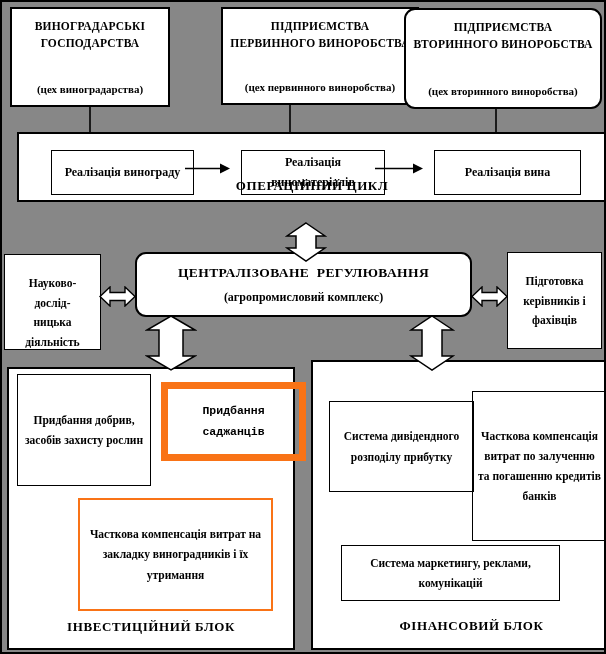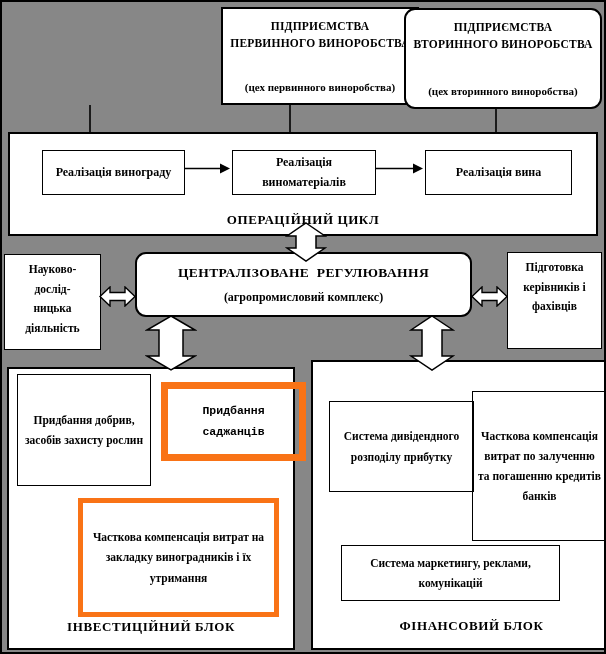--- a/index.html
+++ b/index.html
@@ -25,21 +25,21 @@
     position:absolute;background:#fff;border:1px solid #000;box-sizing:border-box;
     display:flex;align-items:center;justify-content:center;text-align:center;
     font-weight:bold;font-size:12px;line-height:1.65;padding:2px 6px;
   }
   .panel-label{
     position:absolute;left:0;right:0;text-align:center;font-weight:bold;
     font-size:13px;letter-spacing:.6px;
   }
   .sidebox{
     display:flex;align-items:flex-start;justify-content:center;
-    font-size:11.5px;line-height:1.7;padding-top:5px;
+    font-size:11.5px;line-height:1.7;padding-top:19px;
   }
   .prelines{white-space:pre-line;}
   .prewrap{white-space:pre-wrap;}
   .central{
     display:flex;flex-direction:column;align-items:center;justify-content:center;
     gap:9px;border-radius:11px;z-index:2;
   }
   .central .title{font-size:13.5px;letter-spacing:.4px;}
   .central .subtitle{font-size:12px;}
   .innerbox{
@@ -47,20 +47,24 @@
     font-weight:bold;font-size:11.5px;line-height:1.75;padding:2px 5px;
   }
   svg{display:block;width:100%;height:100%;}
   .arrow-layer{z-index:5;}
 </style>
 </head>
 <body>
 
 <div class="stage">
 
+  <div class="box topbox" style="left:8px;top:5px;width:160px;height:100px;">
+    <div class="title">ВИНОГРАДАРСЬКІ ГОСПОДАРСТВА</div>
+    <div class="subtitle">(цех виноградарства)</div>
+  </div>
   <div class="box topbox" style="left:183px;top:5px;width:198px;height:98px;margin-left:36px;">
     <div class="title">ПІДПРИЄМСТВА ПЕРВИННОГО ВИНОРОБСТВА</div>
     <div class="subtitle">(цех первинного виноробства)</div>
   </div>
   <div class="box topbox" style="left:402px;top:6px;width:198px;height:101px;border-radius:11px;">
     <div class="title">ПІДПРИЄМСТВА ВТОРИННОГО ВИНОРОБСТВА</div>
     <div class="subtitle">(цех вторинного виноробства)</div>
   </div>
 
   <div class="abs" style="left:81px;top:103px;width:14px;height:47px;">
@@ -75,21 +79,21 @@
         <polygon points="2,36 12,36 7,46" fill="#000"></polygon>
       </svg>
   </div>
   <div class="abs" style="left:487px;top:107px;width:14px;height:43px;">
     <svg viewBox="0 0 14 43" preserveAspectRatio="none">
         <line x1="7" y1="0" x2="7" y2="33" stroke="#000" stroke-width="1.6"></line>
         <polygon points="2,32 12,32 7,42" fill="#000"></polygon>
       </svg>
   </div>
 
-  <div class="panel" style="left:6px;top:130px;width:590px;height:104px;">
+  <div class="panel" style="left:15px;top:130px;width:590px;height:70px;">
     <div class="step" style="left:32px;top:16px;width:143px;height:45px;">Реалізація винограду</div>
     <div class="step" style="left:222px;top:16px;width:144px;height:45px;">Реалізація виноматеріалів</div>
     <div class="step" style="left:415px;top:16px;width:147px;height:45px;">Реалізація вина</div>
     <div class="panel-label" style="bottom:6px;">ОПЕРАЦІЙНИЙ ЦИКЛ</div>
   </div>
 
   <div class="abs" style="left:183px;top:160px;width:46px;height:13px;">
     <svg viewBox="0 0 46 13" preserveAspectRatio="none">
         <line x1="0" y1="6.5" x2="37" y2="6.5" stroke="#000" stroke-width="1.6"></line>
         <polygon points="35,1.5 35,11.5 45,6.5" fill="#000"></polygon>
@@ -142,21 +146,21 @@
   </div>
   <div class="abs arrow-layer" style="left:407px;top:313px;width:46px;height:56px;">
     <svg viewBox="0 0 46 56" preserveAspectRatio="none">
         <polygon points="23,1 44,15 33,15 33,41 44,41 23,55 2,41 13,41 13,15 2,15" fill="#fff" stroke="#000" stroke-width="1.5"></polygon>
       </svg>
   </div>
 
   <div class="panel" style="left:5px;top:365px;width:288px;height:283px;border-width:2px;">
     <div class="innerbox" style="position:absolute;left:8px;top:5px;width:122px;height:106px;border:1px solid #000;">Придбання добрив, засобів захисту рослин</div>
     <div class="innerbox" style="position:absolute;left:152px;top:13px;width:121px;height:61px;border:7px solid #f97316;font-family:Liberation Mono, monospace;">Придбання саджанців</div>
-    <div class="innerbox" style="position:absolute;left:69px;top:129px;width:181px;height:105px;border:5px solid #f97316;">Часткова компенсація витрат на закладку виноградників і їх утримання</div>
+    <div class="innerbox" style="position:absolute;left:69px;top:129px;width:181px;height:105px;border:2px solid #f97316;">Часткова компенсація витрат на закладку виноградників і їх утримання</div>
     <div class="panel-label" style="bottom:13px;">ІНВЕСТИЦІЙНИЙ БЛОК</div>
   </div>
 
   <div class="panel" style="left:309px;top:358px;width:299px;height:290px;border-width:2px;">
     <div class="innerbox" style="position:absolute;left:16px;top:39px;width:133px;height:85px;border:1px solid #000;">Система дивідендного розподілу прибутку</div>
     <div class="innerbox" style="position:absolute;left:159px;top:29px;width:123px;height:144px;border:1px solid #000;">Часткова компенсація витрат по залученню та погашенню кредитів банків</div>
     <div class="innerbox" style="position:absolute;left:28px;top:183px;width:207px;height:50px;border:1px solid #000;">Система маркетингу, реклами, комунікацій</div>
     <div class="panel-label" style="bottom:14px;margin-left:22px;">ФІНАНСОВИЙ БЛОК</div>
   </div>
 

